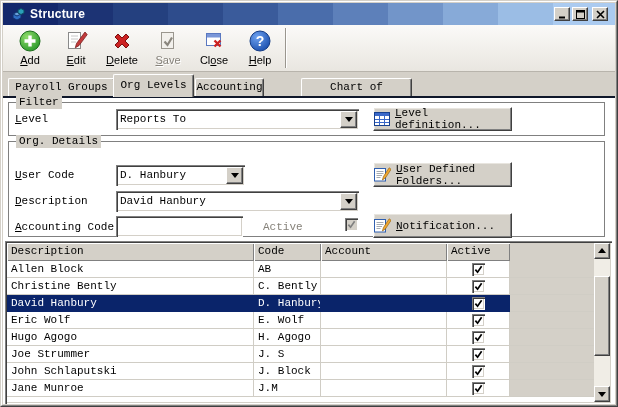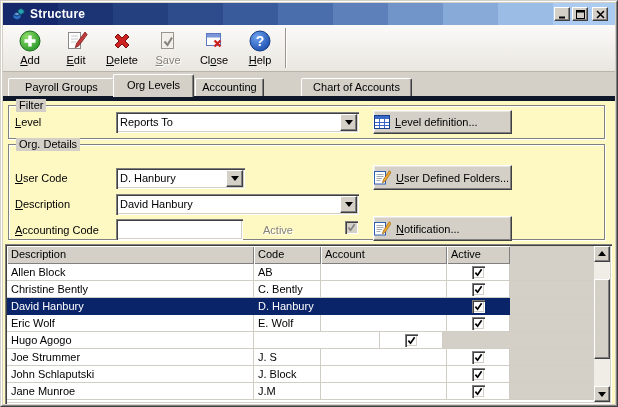--- a/index.html
+++ b/index.html
@@ -33,32 +33,32 @@
     border-bottom:1px solid #b8b4ac; display:flex; align-items:flex-start; padding:2px 2px 0 4px; }
   .tb-btn { width:46px; min-width:38px; height:42px; display:flex; flex-direction:column; align-items:center;
     justify-content:flex-start; padding-top:1px; cursor:default; }
   .tb-btn .tb-icon { width:26px; height:26px; display:flex; align-items:center; justify-content:center; }
   .tb-btn .tb-label { line-height:13px; }
   .tb-btn.disabled .tb-label { color:#86827a; text-shadow:1px 1px 0 #fff; }
   .tb-sep { width:2px; height:40px; margin:1px 2px 0 2px;
     border-left:1px solid #9a968e; border-right:1px solid #fff; }
 
   
-  .client { position:absolute; left:1px; right:1px; top:71px; bottom:1px; background:#d4d0c8; }
+  .client { position:absolute; left:1px; right:1px; top:71px; bottom:1px; background:#d4d0c8;font-family:Liberation Mono, monospace; }
 
   
   .tab { position:absolute; text-align:center; background:#d4d0c8;
     border-top:1px solid #fff; border-left:1px solid #fff;
     border-right:1px solid #404040; border-radius:2px 2px 0 0;
     box-shadow: inset -1px 0 0 #808080; line-height:17px; }
   .tab.inactive { top:5px; height:18px; z-index:1; }
   .tab.active { top:1px; height:23px; z-index:3; line-height:21px; }
 
-  .panel { position:absolute; left:0; right:0; top:23px; bottom:0; background:#fef9c3;
-    border-top:5px solid #0f172a; z-index:2; }
+  .panel { position:absolute; left:0; right:0; top:23px; bottom:0; background:#ffffff;
+    border-top:2px solid #0f172a; z-index:2; }
 
   
   .groupbox { position:absolute; border:1px solid #808080;
     box-shadow: 1px 1px 0 #fff, inset 1px 1px 0 #fff; }
   .legend { position:absolute; top:-7px; left:7px; background:#d4d0c8; padding:0 3px; line-height:13px; }
 
   .field-label { position:absolute; line-height:14px; }
   .field-label u, .btn u, .tb-label u { text-underline-offset:1px; }
 
   
@@ -359,20 +359,21 @@
                       <span class="checkbox">
                         <svg width="11" height="11" viewBox="0 0 13 13">
                           <path d="M2.8 6.6l2.6 3.1 4.8-7" stroke="#000" stroke-width="2" fill="none"></path>
                         </svg>
                       </span>
                     </div>
                     <div class="cell filler"></div>
                   </div>
                   <div class="grid-row">
                     <div class="cell" style="width: 247px;">Hugo Agogo</div>
+                    <div class="cell" style="width: 67px;">H. Agogo</div>
                     <div class="cell" style="width: 126px;"></div>
                     <div class="cell checkcell" style="width: 63px;">
                       <span class="checkbox">
                         <svg width="11" height="11" viewBox="0 0 13 13">
                           <path d="M2.8 6.6l2.6 3.1 4.8-7" stroke="#000" stroke-width="2" fill="none"></path>
                         </svg>
                       </span>
                     </div>
                     <div class="cell filler"></div>
                   </div>

